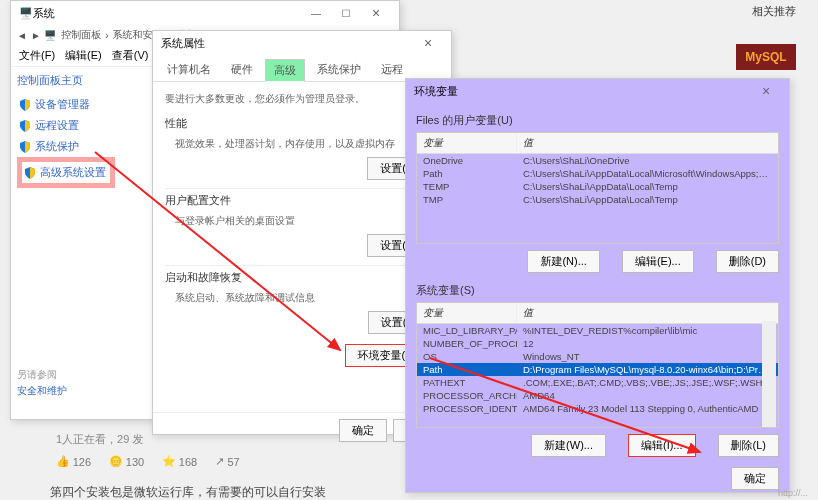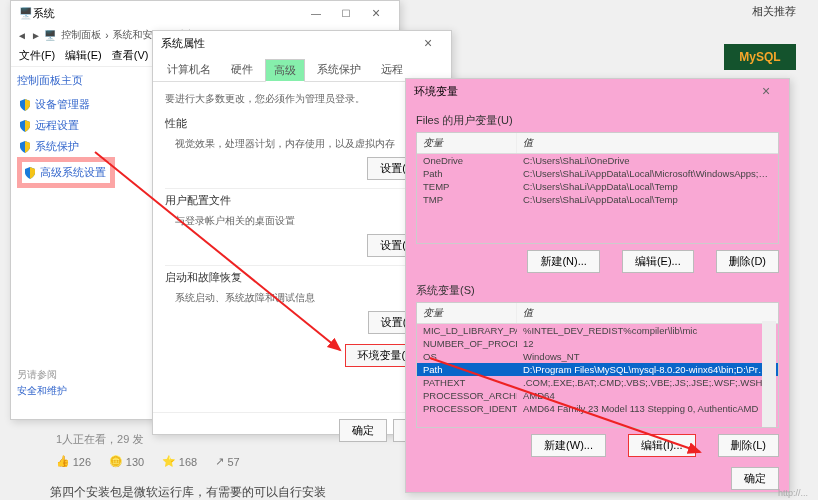--- a/index.html
+++ b/index.html
@@ -34,41 +34,41 @@
 .see-also { margin-top: 180px; font-size: 10px; color: #999; }
 .seclink { color: #3366cc; font-size: 10px; padding: 2px 0; }
 
 
 .win2 { left: 152px; top: 30px; width: 300px; height: 405px; }
 .win2 .content { height: 330px; }
 .win2 hr { border: none; border-top: 1px solid #eee; margin: 4px 0; }
 .envbtn { border: 1.5px solid #e33; }
 
 
-.win3 { left: 405px; top: 78px; width: 385px; height: 415px; background: #f9a8d4; }
+.win3 { left: 405px; top: 78px; width: 385px; height: 415px; background: #c4b5fd; }
 .win3 .content { padding: 6px 10px; }
 .table-wrap { border: 1px solid #ccc; height: 112px; overflow: hidden; }
 .tblhead { display: flex; background: #f6f6f6; border-bottom: 1px solid #ddd; font-style: italic; }
 .th { padding: 3px 6px; font-size: 10px; color: #333; }
 .th1 { width: 100px; border-right: 1px solid #eee; }
 .th2 { flex: 1; }
 .row { display: flex; font-size: 9.5px; padding: 1px 0; }
 .cell1 { width: 100px; padding: 0 6px; white-space: nowrap; overflow: hidden; }
 .cell2 { flex: 1; padding: 0 6px; white-space: nowrap; overflow: hidden; text-overflow: ellipsis; }
 .row.sel { background: #0a66c9; color: #fff; }
 .btnrow { display: flex; justify-content: flex-end; gap: 22px; margin: 6px 0 10px; }
 .editbtn { border: 1.5px solid #e33; }
 .scroll-hint { position: absolute; right: 2px; width: 14px; background: #eee; }
 
 
 .arrows { position: absolute; left: 0; top: 0; pointer-events: none; z-index: 100; }
 
 
 .recommend { position: absolute; right: 0; top: 0; width: 70px; font-size: 11px; color: #333; padding: 4px; }
-.mysql-logo { position: absolute; right: 22px; top: 44px; width: 72px; height: 26px; background: #14532d; color: #f7a62a; font-weight: bold; display: flex; align-items: center; justify-content: center; font-size: 12px; }
+.mysql-logo { position: absolute; right: 22px; top: 44px; width: 60px; height: 26px; background: #7f1d1d; color: #f7a62a; font-weight: bold; display: flex; align-items: center; justify-content: center; font-size: 12px; }
 .statsbar { position: absolute; left: 56px; top: 455px; display: flex; gap: 18px; font-size: 11px; color: #777; align-items: center; }
 .stat { display: flex; gap: 3px; align-items: center; }
 .desc { position: absolute; left: 50px; top: 484px; font-size: 12px; color: #444; }
 .browsing { position: absolute; left: 56px; top: 432px; font-size: 11px; color: #888; }
 .urlhint { position: absolute; right: 10px; bottom: 2px; font-size: 9px; color: #aaa; }
 </style>
 </head>
 <body>
 
 <div class="win win1">

